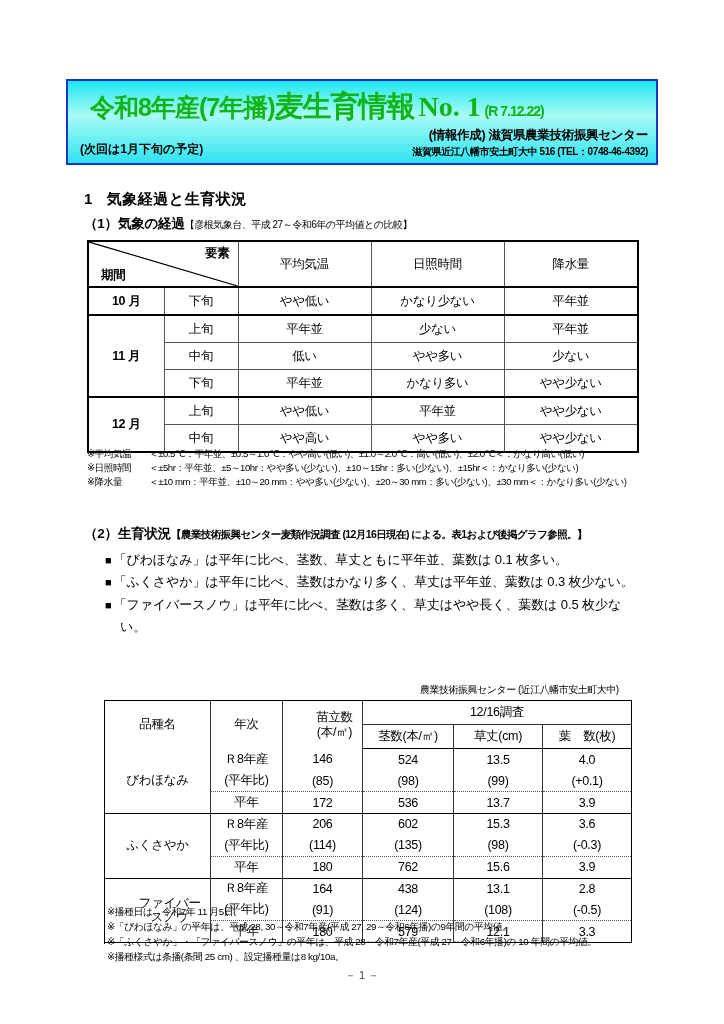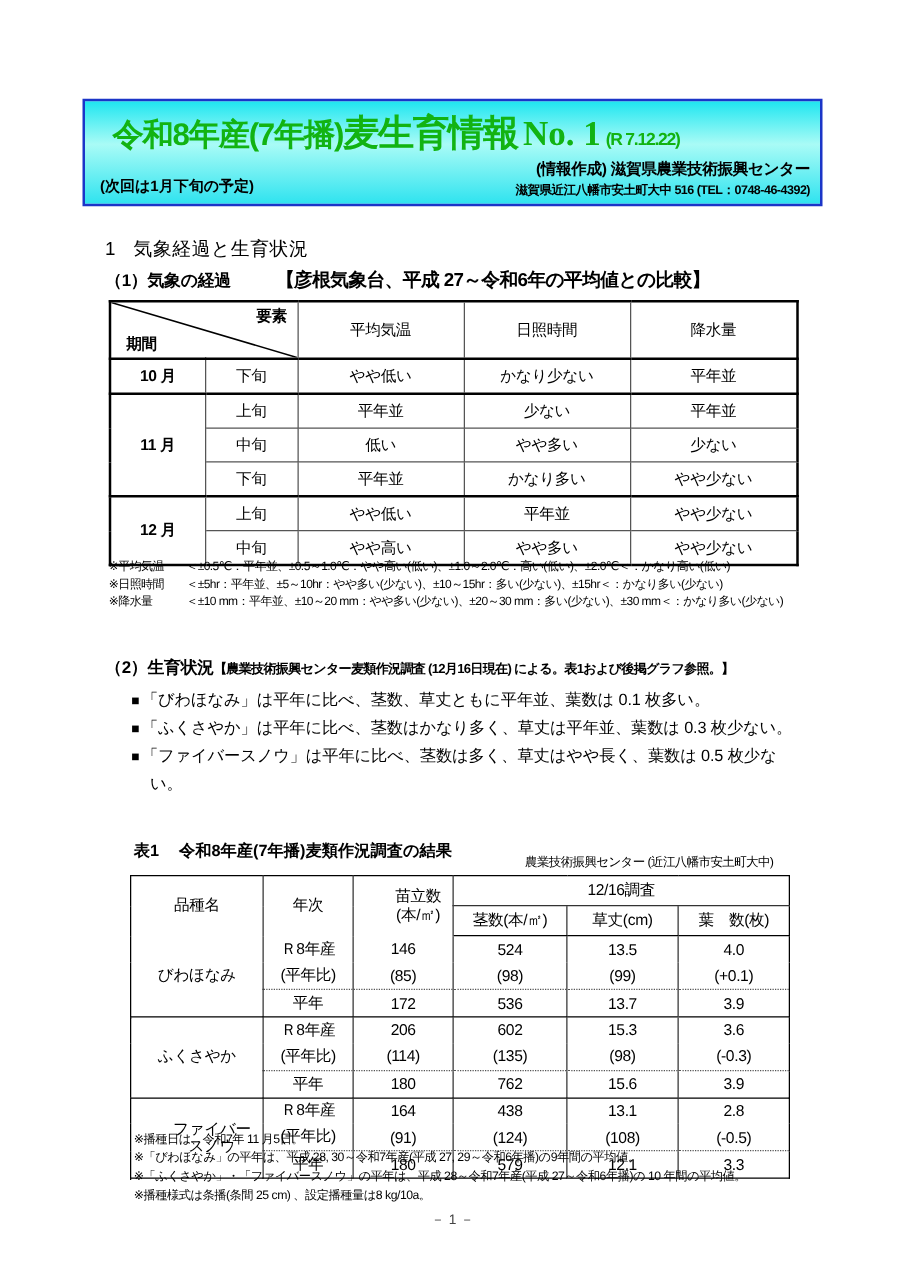--- a/index.html
+++ b/index.html
@@ -93,40 +93,39 @@
     letter-spacing: -0.4px;
     margin-top: 1px;
   }
 
   
   .sec-heading {
     position: absolute;
     left: 84px;
     top: 190px;
     font-size: 15px;
-    font-weight: normal;
+    font-weight: bold;
     letter-spacing: 0.5px;
     white-space: nowrap;
   }
   .sec-heading .num { margin-right: 14px; }
 
   .sub-heading {
     position: absolute;
     left: 84px;
     top: 215px;
     font-size: 13.5px;
     font-weight: bold;
     white-space: nowrap;
     letter-spacing: -0.2px;
   }
   .sub-heading .note {
-    font-size: 15px;
-    font-weight: bold;
+    font-size: 10px;
+    font-weight: normal;
     letter-spacing: -0.5px;
-    padding-left: 36px;
   }
 
   
   .wtable {
     position: absolute;
     left: 87px;
     top: 240px;
     width: 550px;
     border-collapse: collapse;
     table-layout: fixed;
@@ -392,23 +391,20 @@
   <div class="sub-heading2">
     <span>（2）生育状況</span><span class="note">【農業技術振興センター麦類作況調査 (12月16日現在) による。表1および後掲グラフ参照。】</span>
   </div>
 
   <div class="bullets">
     <div class="bl"><span class="sq">■</span><span>「びわほなみ」は平年に比べ、茎数、草丈ともに平年並、葉数は 0.1 枚多い。</span></div>
     <div class="bl"><span class="sq">■</span><span>「ふくさやか」は平年に比べ、茎数はかなり多く、草丈は平年並、葉数は 0.3 枚少ない。</span></div>
     <div class="bl"><span class="sq">■</span><span>「ファイバースノウ」は平年に比べ、茎数は多く、草丈はやや長く、葉数は 0.5 枚少ない。</span></div>
   </div>
 
-  <div class="t1-caption">
-    <span>表1</span><span class="gap"></span><span>令和8年産(7年播)麦類作況調査の結果</span>
-  </div>
   <div class="t1-source">農業技術振興センター (近江八幡市安土町大中)</div>
 
   <table class="t1">
     <colgroup>
       <col style="width:106px">
       <col style="width:72px">
       <col style="width:80px">
       <col style="width:91px">
       <col style="width:89px">
       <col style="width:89px">

